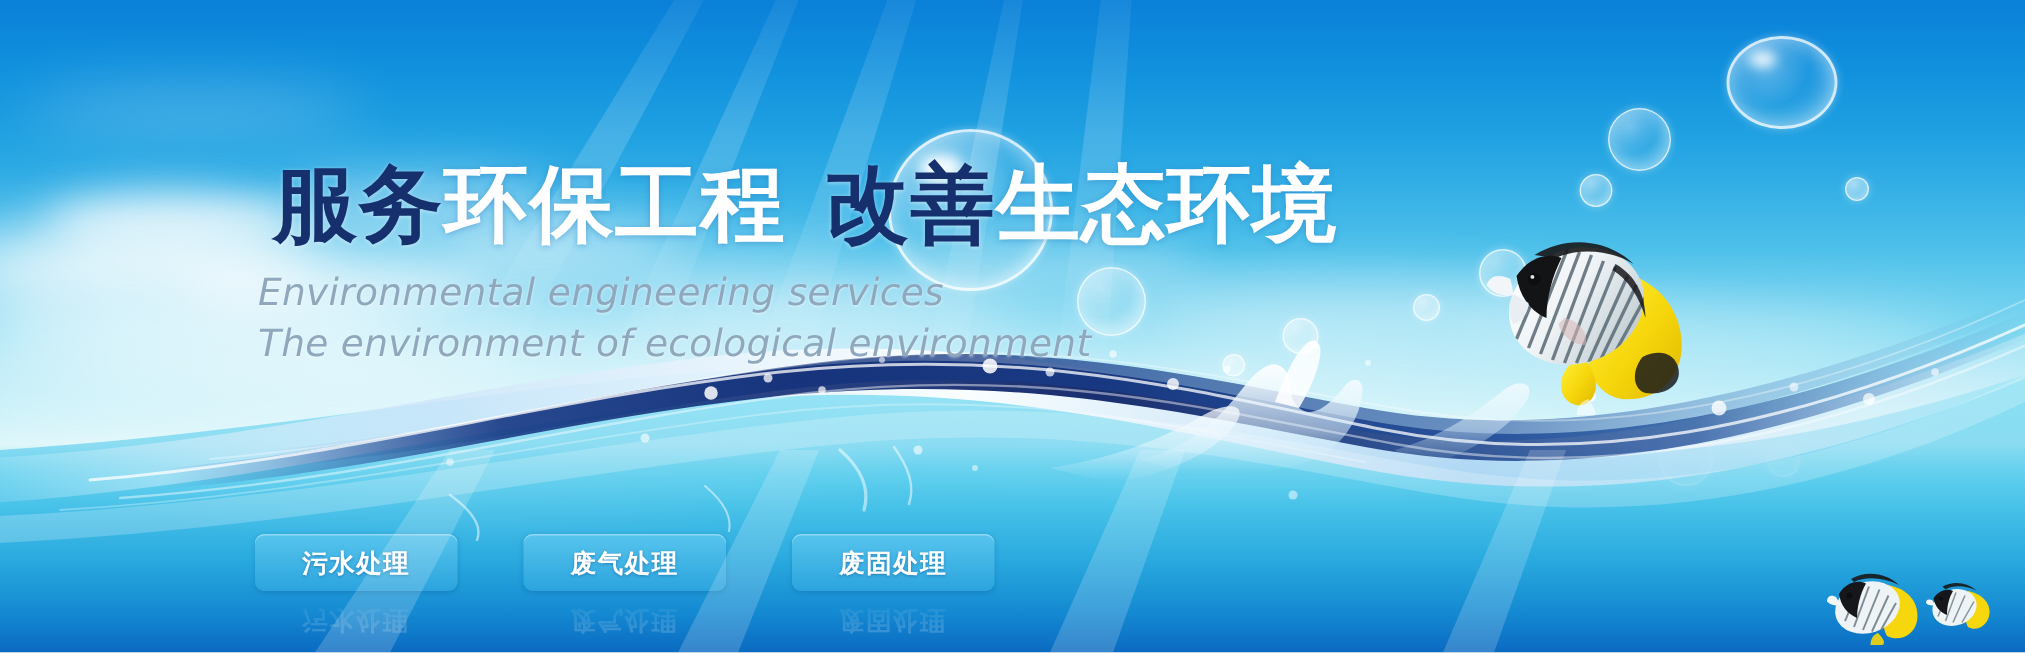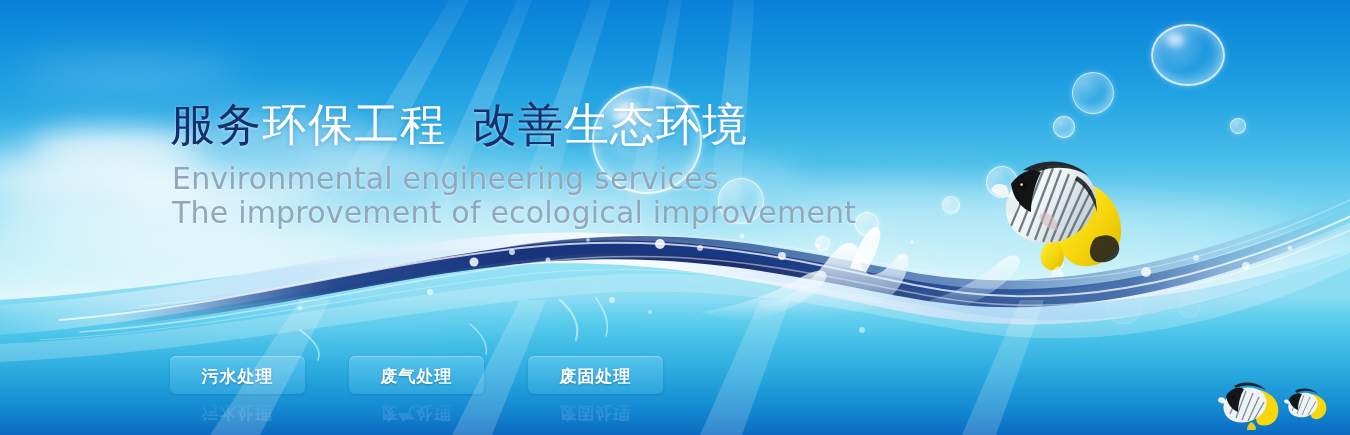--- a/index.html
+++ b/index.html
@@ -36,34 +36,35 @@
     background:radial-gradient(circle at 32% 26%, rgba(255,255,255,.55), rgba(255,255,255,.10) 42%, rgba(255,255,255,.08) 72%, rgba(255,255,255,.42));}
   .bubble .spark{position:absolute;left:18%;top:14%;width:26%;height:18%;border-radius:50%;
     background:rgba(255,255,255,.85);filter:blur(4px);}
 
   
   .wave-layer{position:absolute;left:0;top:0;width:1350px;height:435px;pointer-events:none;}
 
   
   .copy{position:absolute;left:170px;top:96px;width:700px;}
   .headline{
-    font-size:45px;line-height:58px;font-weight:400;letter-spacing:1px;
-    white-space:nowrap;margin:0;
+    font-size:56px;line-height:58px;font-weight:700;letter-spacing:1px;
+    white-space:nowrap;margin:12px;
     font-family:"DejaVu Sans","Liberation Sans",sans-serif;
   }
   .h-dark{color:#16306e;text-shadow:0 1px 3px rgba(255,255,255,.45);}
   .h-light{color:#ffffff;text-shadow:0 1px 4px rgba(40,120,190,.45);}
   .gap{display:inline-block;width:26px;}
 
   .sub{margin:8px 0 0 2px;}
   .sub-line{
-    font-size:30px;line-height:34px;color:#8fa8bd;font-weight:400;
+    font-size:25px;line-height:34px;color:#8fa8bd;font-weight:400;
     letter-spacing:.2px;white-space:nowrap;
     text-shadow:0 1px 2px rgba(255,255,255,.55);
     font-family:"DejaVu Sans","Liberation Sans",sans-serif;
+    font-style:italic;
   }
 
   
   .btn-row{position:absolute;left:170px;top:326px;display:flex;gap:44px;}
   .btn-wrap{position:relative;width:135px;margin-top:30px;}
   .btn{
     display:block;width:135px;height:38px;line-height:38px;text-align:center;
     border-radius:6px;border:none;cursor:pointer;
     color:#ffffff;font-size:17px;font-weight:700;letter-spacing:1px;
     font-family:"DejaVu Sans","Liberation Sans",sans-serif;
@@ -251,21 +252,21 @@
       <path d="M300,330 C314,340 322,350 318,360" stroke-width="1.6"></path>
       <path d="M470,324 C482,334 488,344 486,354" stroke-width="1.4"></path>
     </g>
   </svg>
 
   <div class="copy">
     <h1 class="headline"><span class="h-dark">服务</span><span class="h-light">环保工程</span><span class="gap"></span><span class="h-dark">改善</span><span class="h-light">生态环境</span></h1>
 
     <div class="sub">
       <div class="sub-line">Environmental engineering services</div>
-      <div class="sub-line">The improvement of ecological improvement</div>
+      <div class="sub-line">The environment of ecological environment</div>
     </div>
   </div>
 
   <div class="btn-row">
     <div class="btn-wrap">
       <button class="btn">污水处理</button>
       <div class="btn-reflect">污水处理</div>
     </div>
     <div class="btn-wrap">
       <button class="btn">废气处理</button>

